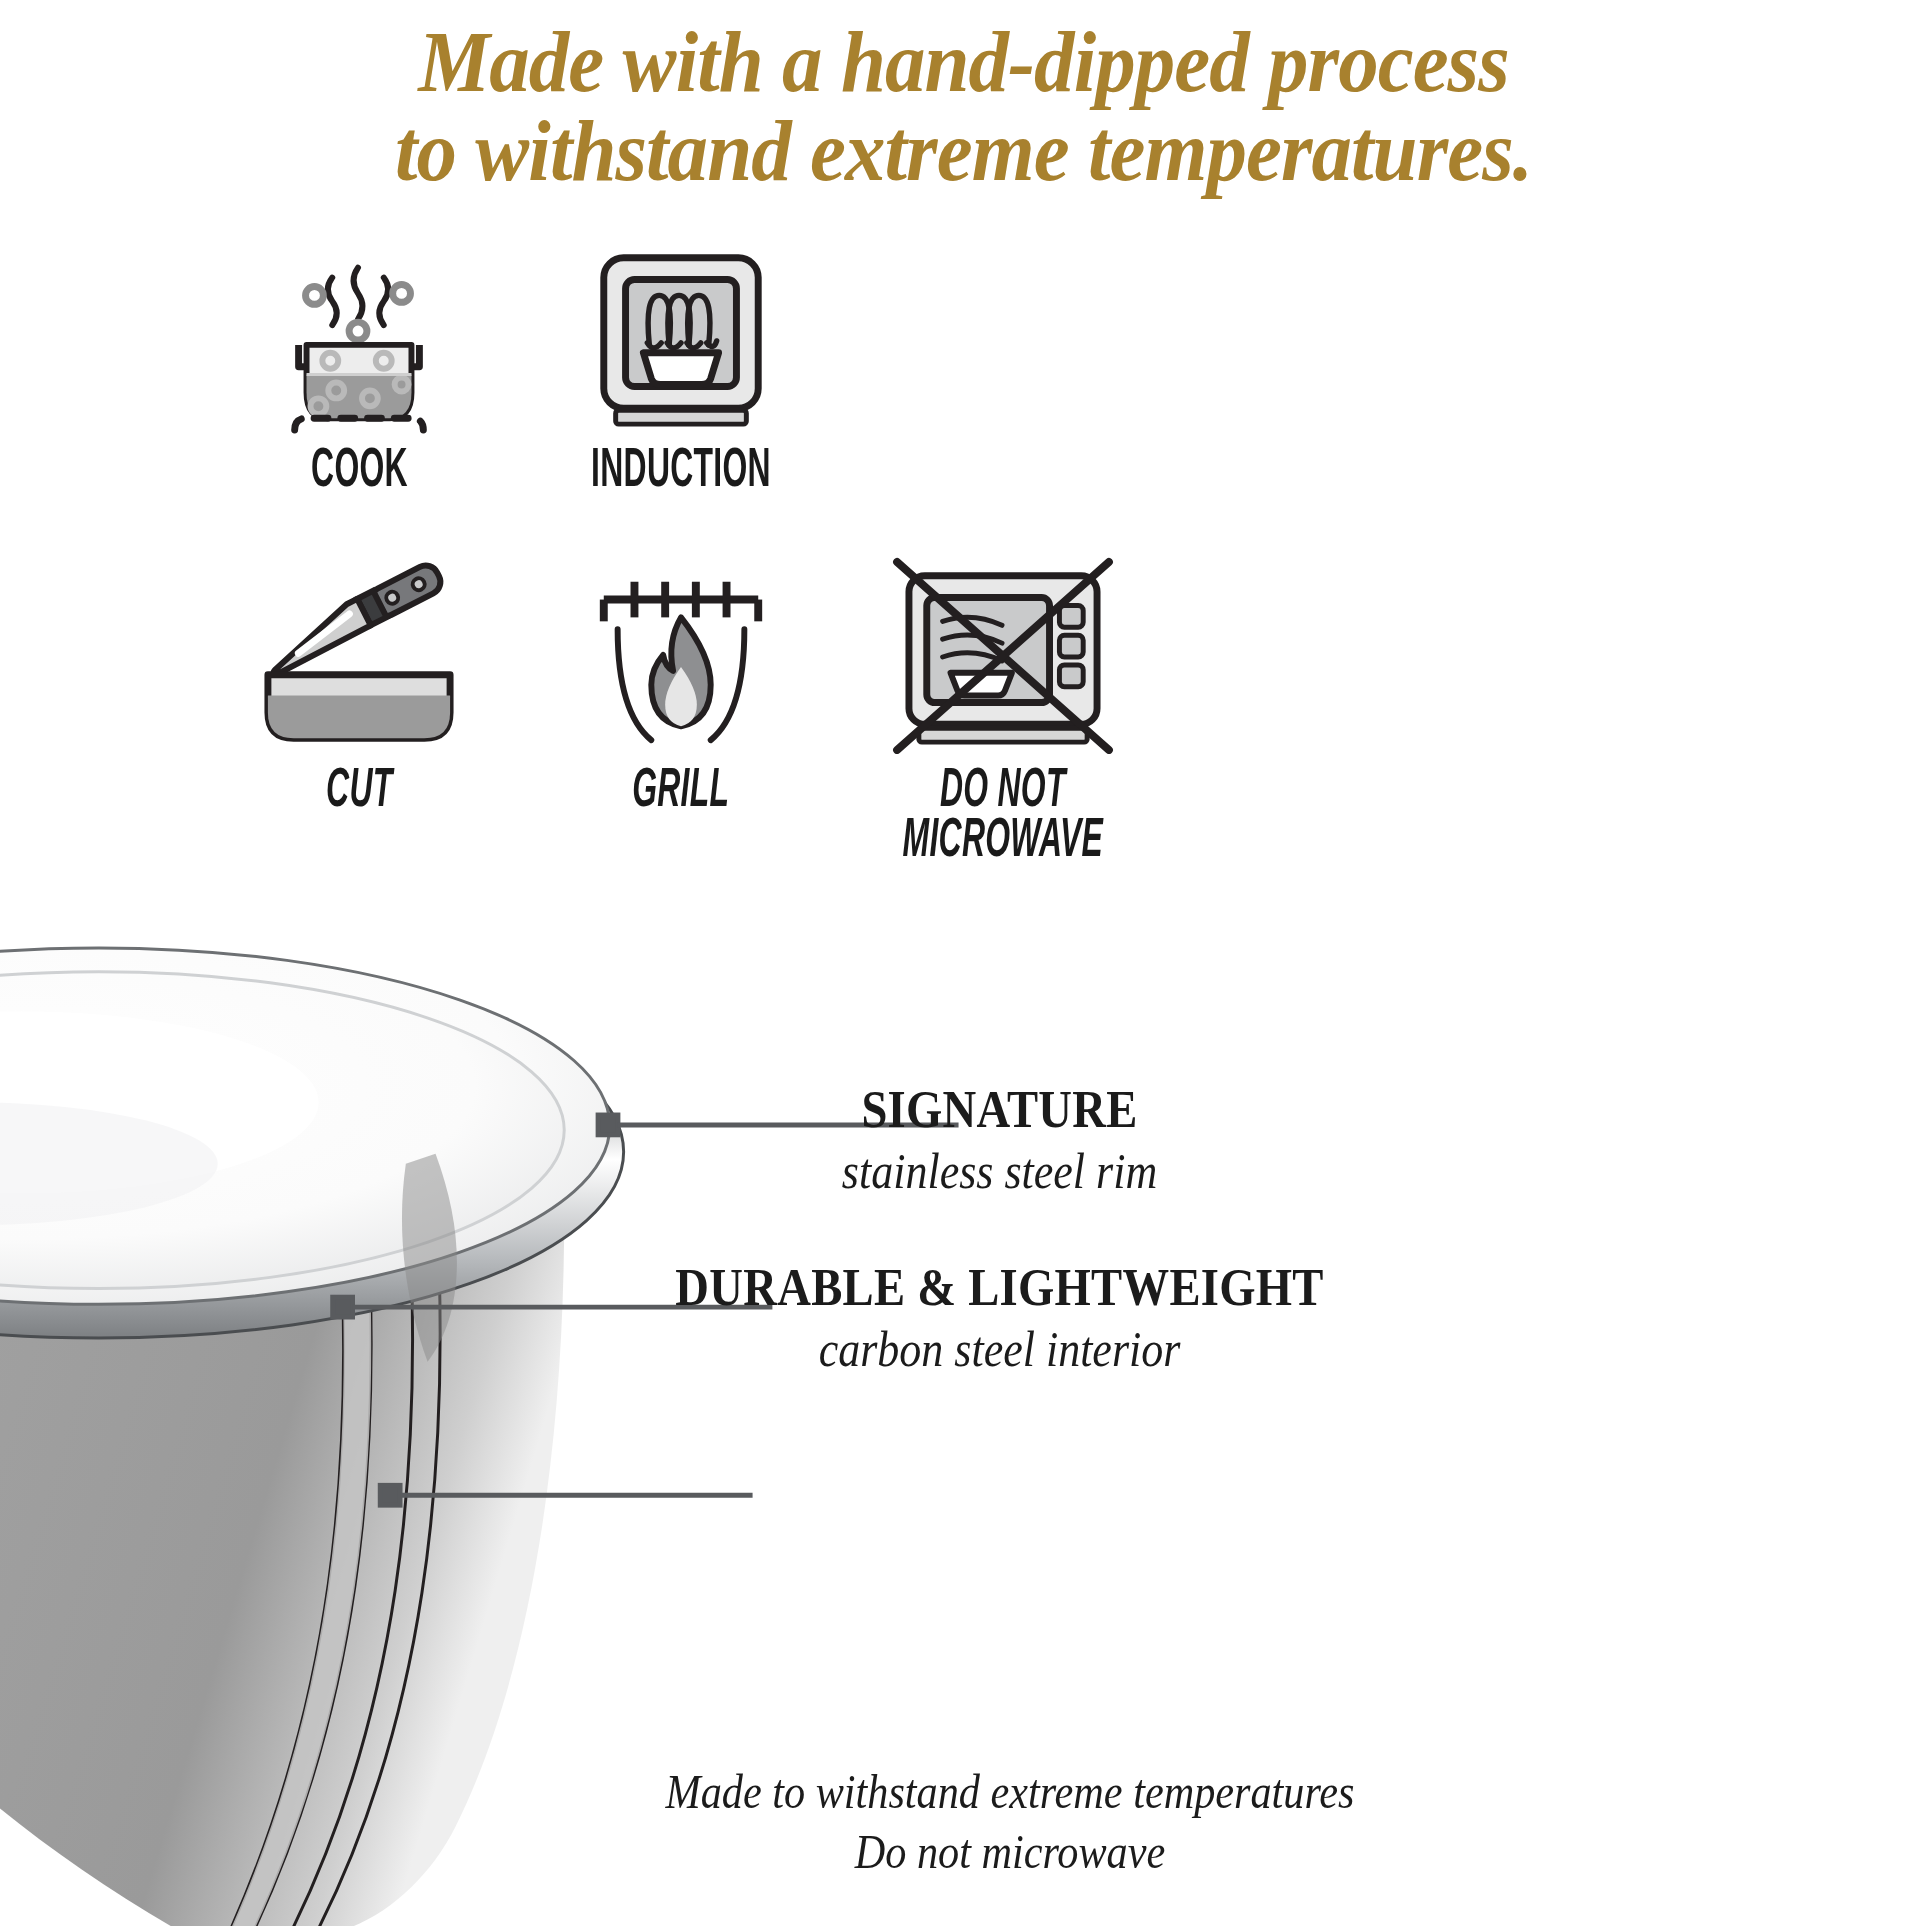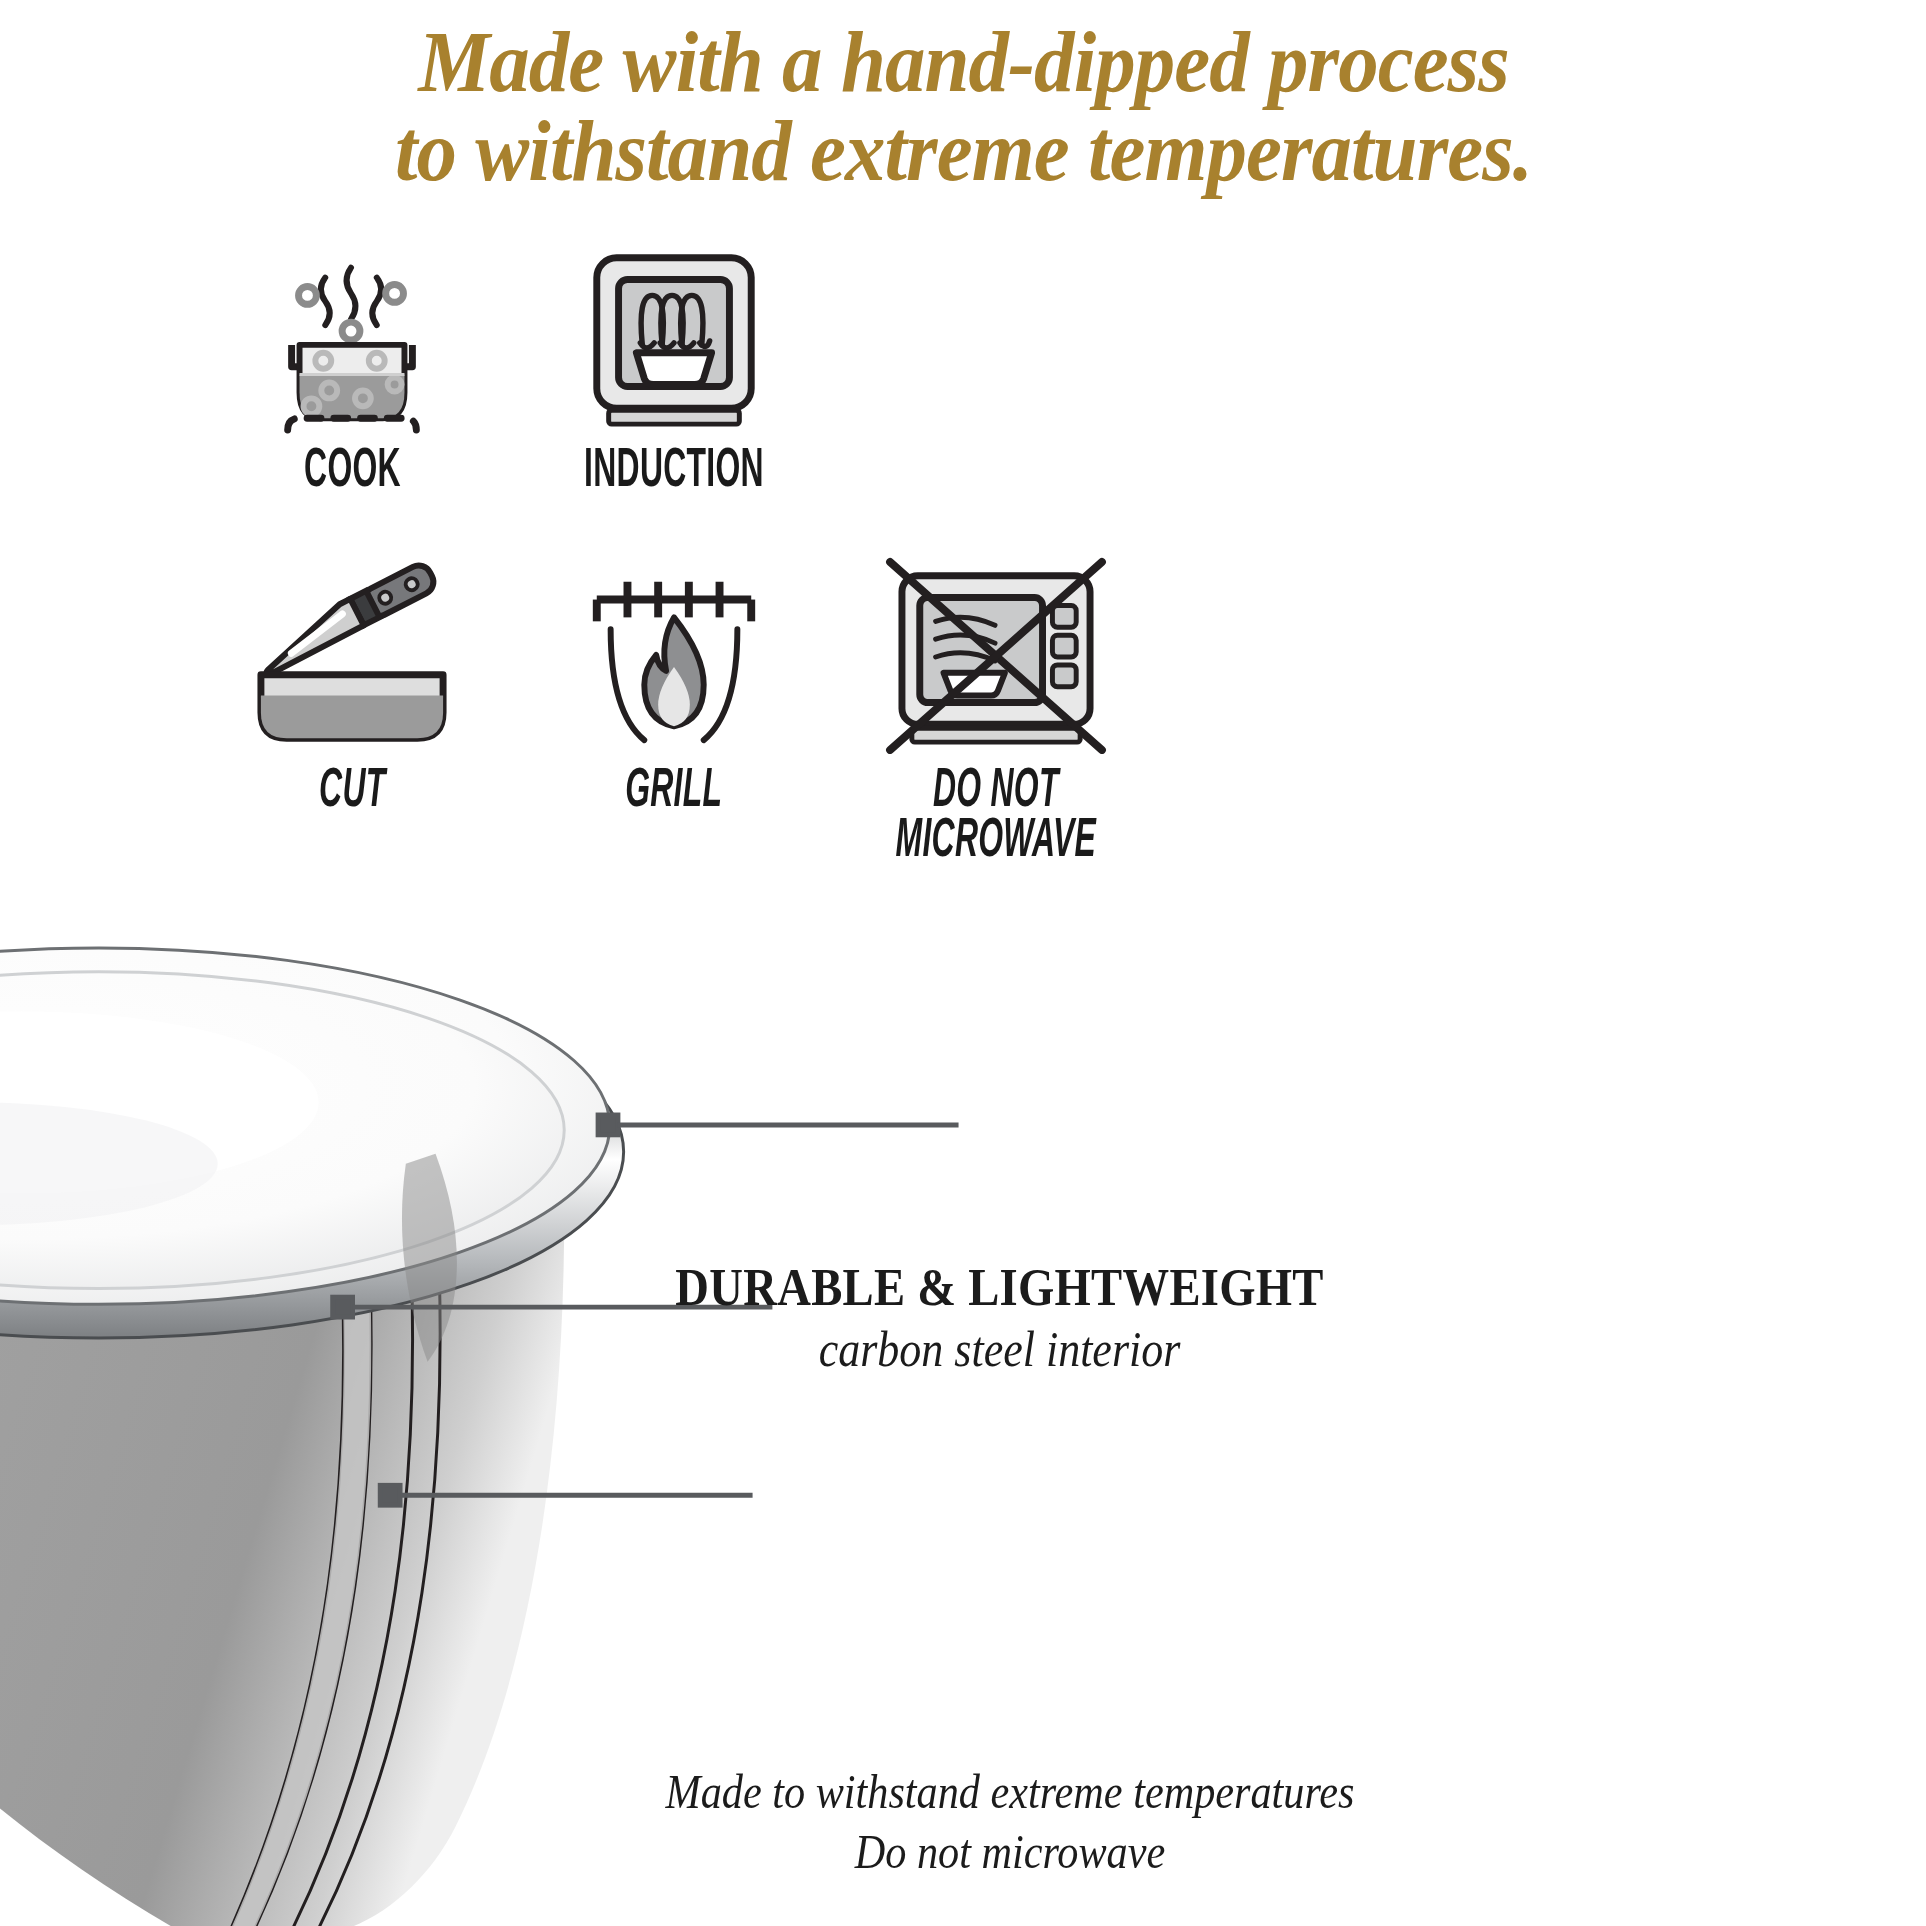--- a/index.html
+++ b/index.html
@@ -20,21 +20,21 @@
     font-weight:bold;font-style:italic;
     font-size:87px;line-height:1.02;
     letter-spacing:-1px;
     transform:scaleX(0.93);
     transform-origin:50% 0;
   }
   .headline .ln{display:block;white-space:nowrap;}
 
   
   .icon-grid{
-    position:absolute;left:191px;top:236px;
+    position:absolute;left:198px;top:236px;
     width:1287px;
   }
   .icon-row{display:flex;}
   .icon-cell{
     width:322px;
     display:flex;flex-direction:column;align-items:center;
   }
   .icon-art{height:198px;display:flex;align-items:flex-end;justify-content:center;}
   .icon-art svg{display:block;}
   .icon-label{
@@ -329,20 +329,24 @@
       <path d="M624 1136 L968 1136"></path>
 
       <rect x="336" y="1310" width="20" height="20"></rect>
       <path d="M356 1320 L780 1320"></path>
 
       <rect x="384" y="1500" width="20" height="20"></rect>
       <path d="M404 1510 L760 1510"></path>
     </g>
   </svg>
 
+  <div class="callout" id="callout-signature">
+    <div class="co-head">SIGNATURE</div>
+    <div class="co-sub">stainless steel rim</div>
+  </div>
 
   <div class="callout" id="callout-durable">
     <div class="co-head">DURABLE &amp; LIGHTWEIGHT</div>
     <div class="co-sub">carbon steel interior</div>
   </div>
 
 
   <div class="footnote">Made to withstand extreme temperatures
 Do not microwave</div>
 

